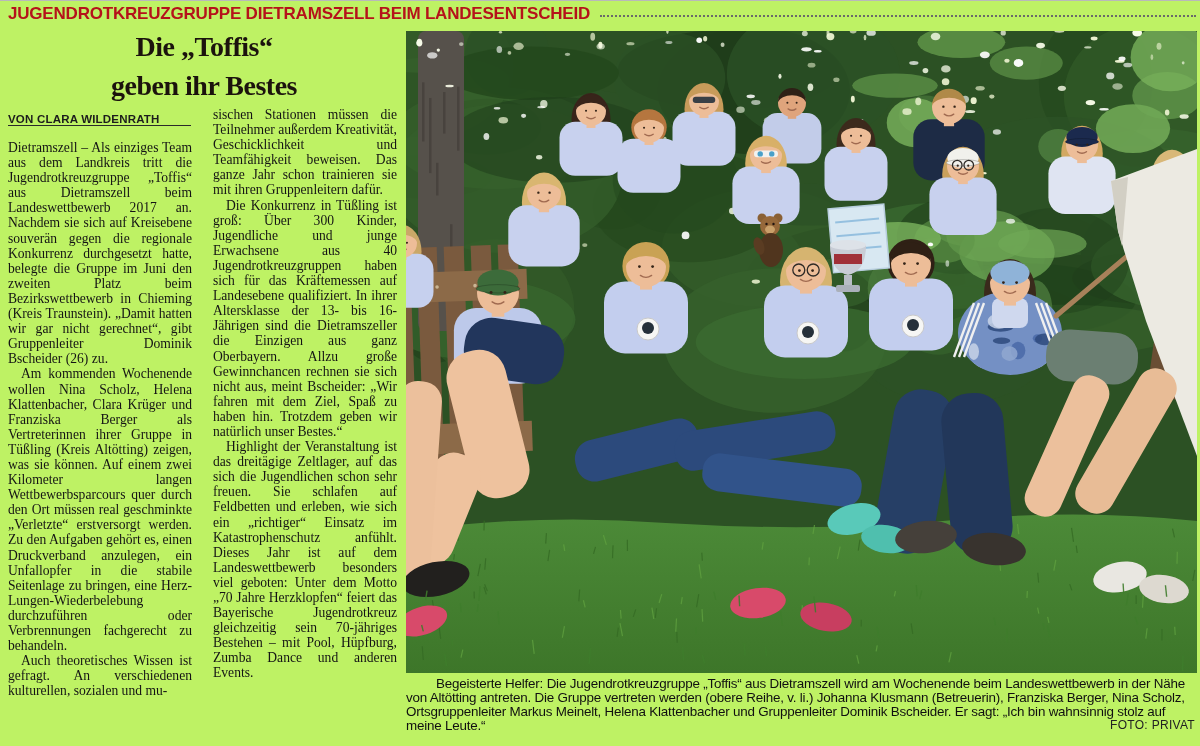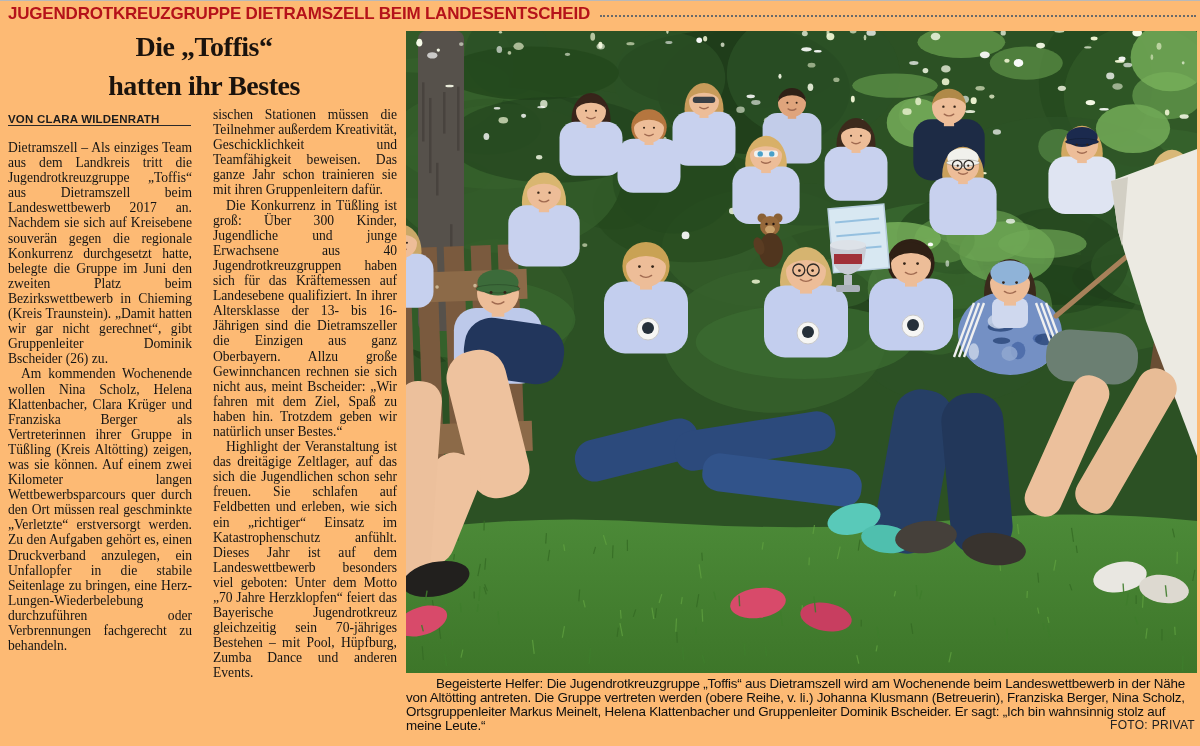--- a/index.html
+++ b/index.html
@@ -1,16 +1,16 @@
 <!DOCTYPE html>
 <html lang="de"><head>
 <meta charset="utf-8">
 <style>
   html,body{margin:0;padding:0;background:#ffffff;}
-  .page{position:relative;width:1200px;height:746px;background:#fdba74;overflow:hidden;
+  .page{position:relative;width:1200px;height:746px;background:#bef264;overflow:hidden;
         font-family:"Liberation Sans",sans-serif;border-top:1px solid #b9b9b9;box-sizing:border-box;}
 
   
   .kicker-row{position:absolute;left:8px;top:3px;right:4px;display:flex;align-items:center;gap:10px;height:20px;}
   .kicker{font-weight:bold;font-size:17px;letter-spacing:-0.2px;white-space:nowrap;color:#b5121a;}
   .kicker-dots{flex:1;height:0;border-bottom:2px dotted #6a6a6a;margin-top:3px;}
 
   
   .headline{position:absolute;left:10px;top:26px;width:388px;margin:0;text-align:center;
             font-family:"Liberation Serif",serif;font-weight:bold;font-size:28px;line-height:39px;
@@ -40,27 +40,28 @@
 </head>
 <body>
 
 <div class="page">
 
   <div class="kicker-row">
     <span class="kicker">JUGENDROTKREUZGRUPPE DIETRAMSZELL BEIM LANDESENTSCHEID</span>
     <span class="kicker-dots"></span>
   </div>
 
-  <h1 class="headline"><span>Die „Toffis“</span><br><span>hatten ihr Bestes</span></h1>
+  <h1 class="headline"><span>Die „Toffis“</span><br><span>geben ihr Bestes</span></h1>
 
   <div class="byline">VON CLARA WILDENRATH</div>
 
   <div class="col col1">
     <p lang="de"><span class="lead">Dietramszell</span><span> – Als einziges Team aus dem Landkreis tritt die Jugendrotkreuzgruppe „Toffis“ aus Dietramszell beim Landeswettbewerb 2017 an. Nachdem sie sich auf Kreisebene souverän gegen die regionale Konkurrenz durchgesetzt hatte, belegte die Gruppe im Juni den zweiten Platz beim Bezirkswettbewerb in Chieming (Kreis Traunstein). „Damit hatten wir gar nicht gerechnet“, gibt Gruppenleiter Dominik Bscheider (26) zu.</span></p>
     <p lang="de" class="indent">Am kommenden Wochenende wollen Nina Scholz, Helena Klattenbacher, Clara Krüger und Franziska Berger als Vertreterinnen ihrer Gruppe in Tüßling (Kreis Altötting) zeigen, was sie können. Auf einem zwei Kilometer langen Wettbewerbsparcours quer durch den Ort müssen real geschminkte „Verletzte“ erstversorgt werden. Zu den Aufgaben gehört es, einen Druckverband anzulegen, ein Unfallopfer in die stabile Seitenlage zu bringen, eine Herz-Lungen-Wiederbelebung durchzuführen oder Verbrennungen fachgerecht zu behandeln.</p>
+    <p lang="de" class="indent">Auch theoretisches Wissen ist gefragt. An verschiedenen kulturellen, sozialen und mu-</p>
   </div>
 
   <div class="col col2">
     <p lang="de">sischen Stationen müssen die Teilnehmer außerdem Kreativität, Geschicklichkeit und Teamfähigkeit beweisen. Das ganze Jahr schon trainieren sie mit ihren Gruppenleitern dafür.</p>
     <p lang="de" class="indent">Die Konkurrenz in Tüßling ist groß: Über 300 Kinder, Jugendliche und junge Erwachsene aus 40 Jugendrotkreuzgruppen haben sich für das Kräftemessen auf Landesebene qualifiziert. In ihrer Altersklasse der 13- bis 16-Jährigen sind die Dietramszeller die Einzigen aus ganz Oberbayern. Allzu große Gewinnchancen rechnen sie sich nicht aus, meint Bscheider: „Wir fahren mit dem Ziel, Spaß zu haben hin. Trotzdem geben wir natürlich unser Bestes.“</p>
     <p lang="de" class="indent">Highlight der Veranstaltung ist das dreitägige Zeltlager, auf das sich die Jugendlichen schon sehr freuen. Sie schlafen auf Feldbetten und erleben, wie sich ein „richtiger“ Einsatz im Katastrophenschutz anfühlt. Dieses Jahr ist auf dem Landeswettbewerb besonders viel geboten: Unter dem Motto „70 Jahre Herzklopfen“ feiert das Bayerische Jugendrotkreuz gleichzeitig sein 70-jähriges Bestehen – mit Pool, Hüpfburg, Zumba Dance und anderen Events.</p>
   </div>
 
   <div class="photo" id="photo-box">
       <svg viewBox="0 0 791 642" preserveAspectRatio="none">

